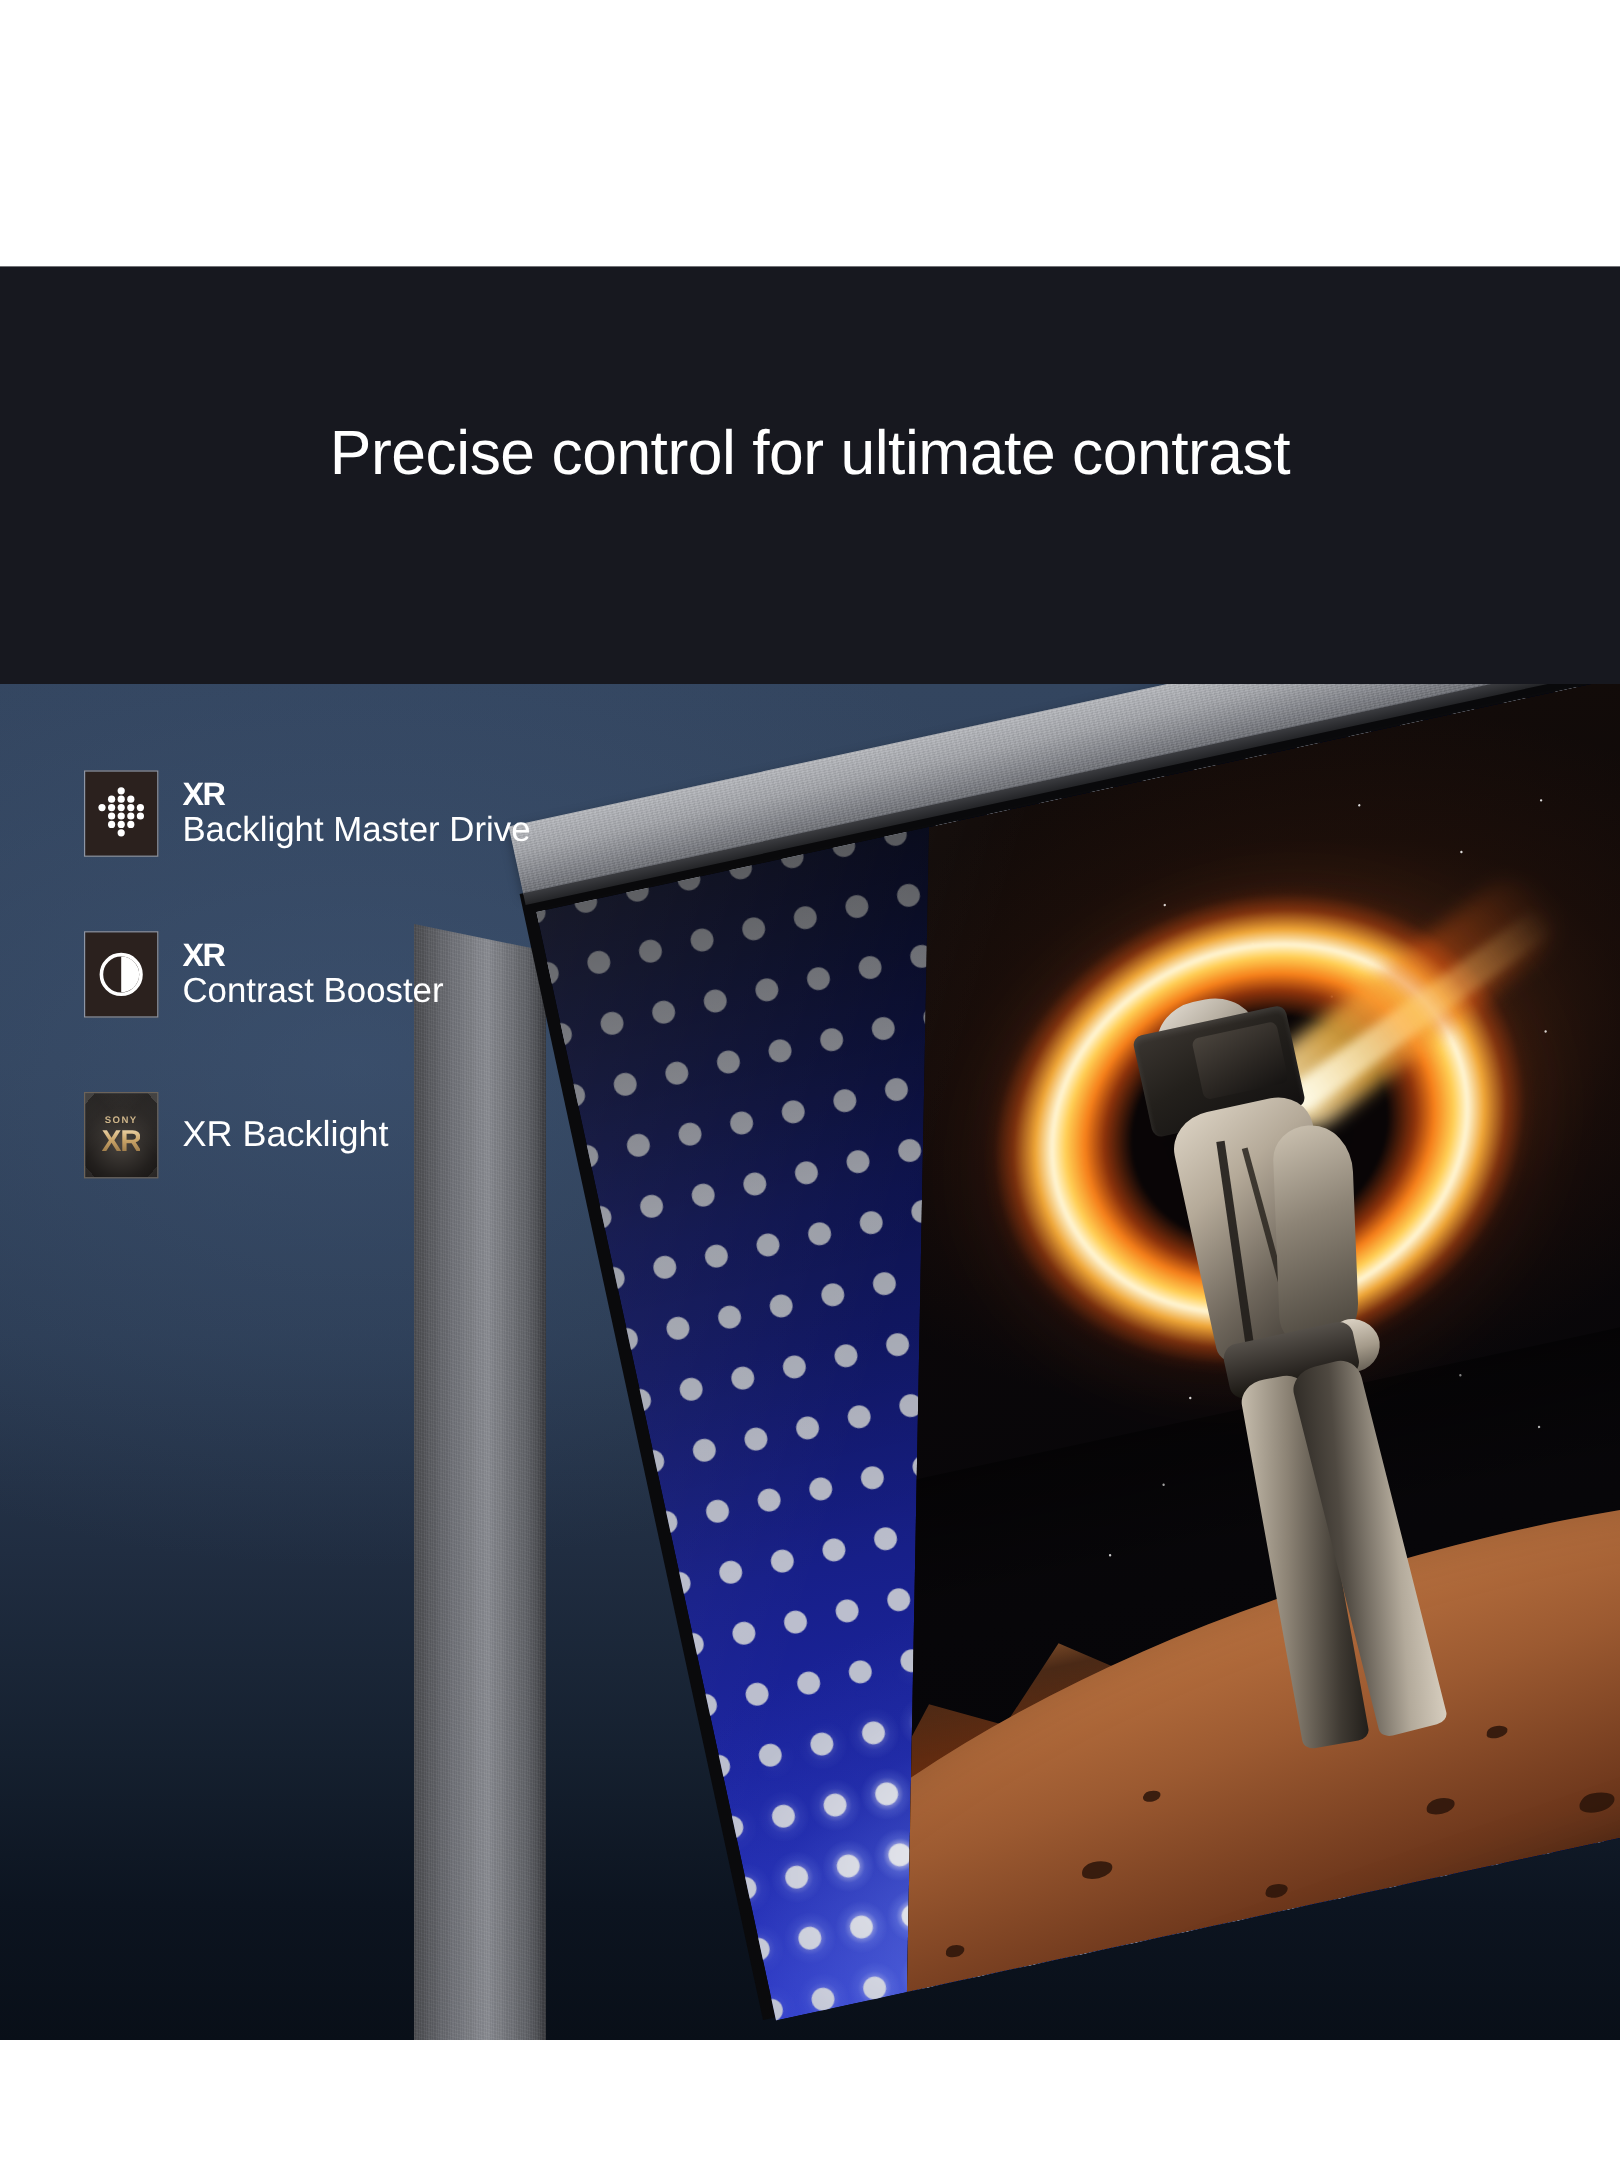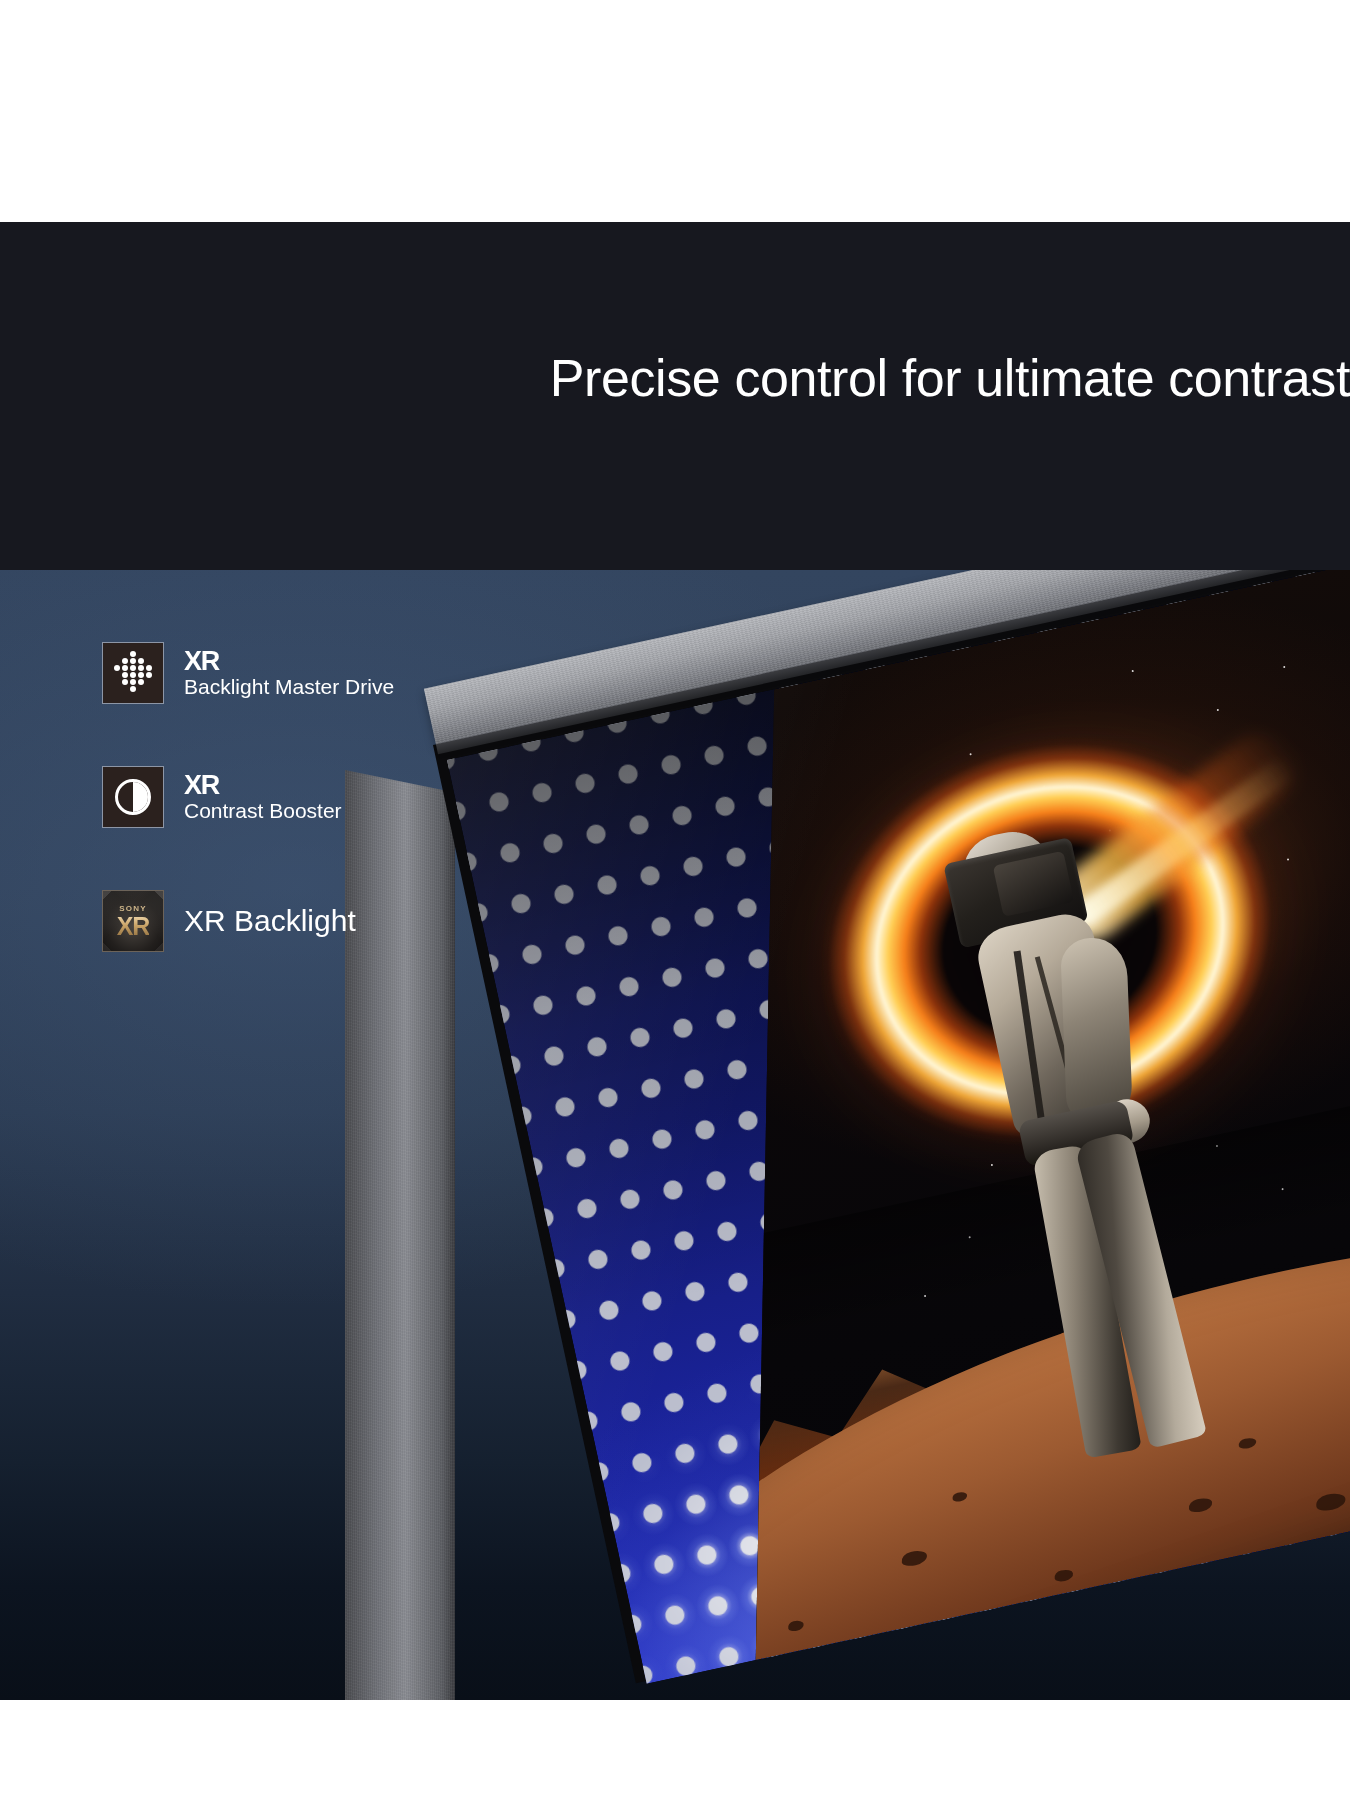--- a/index.html
+++ b/index.html
@@ -33,21 +33,21 @@
   .headline-band {
     position: absolute;
     left: 0; top: 222px;
     width: 1350px; height: 348px;
     background: #17181f;
   }
   .headline-text {
     position: absolute;
     left: 0; right: 0;
     top: 128px;
-    text-align: right;
+    text-align: center;
     color: #ffffff;
     font-family: "Liberation Sans", sans-serif;
     font-size: 52px;
     font-weight: 400;
     letter-spacing: -0.4px;
     line-height: 1.1;
     white-space: nowrap;
   }
 
   
@@ -80,28 +80,27 @@
     top: 72px;
     width: 520px;
   }
   .feature-row {
     display: flex;
     align-items: center;
     margin-bottom: 62px;
     padding-left: 16px;
   }
   .badge {
-    width: 62px; height: 62px;
+    width: 62px; height: 72px;
     flex: 0 0 62px;
     position: relative;
     border: 1px solid #8d96a6;
     box-sizing: border-box;
     background: #2b211e;
     overflow: hidden;
-    margin-left: 32px;
   }
   
   .badge-dots { background: #2b211e; }
   .badge-dots .dotgrid {
     position: absolute;
     left: 50%; top: 50%;
     transform: translate(-50%,-50%);
     width: 44px; height: 44px;
   }
   .badge-dots .dotgrid i {
@@ -179,21 +178,21 @@
   .xr-mark {
     font-size: 27px;
     font-weight: 700;
     letter-spacing: -1.2px;
     line-height: 1.05;
     color: #ffffff;
     display: block;
   }
   .feature-label {
     display: block;
-    font-size: 21px;
+    font-size: 29px;
     font-weight: 400;
     line-height: 1.12;
     color: #ffffff;
     white-space: nowrap;
   }
   .feature-label.single {
     font-size: 30px;
   }
 
   

